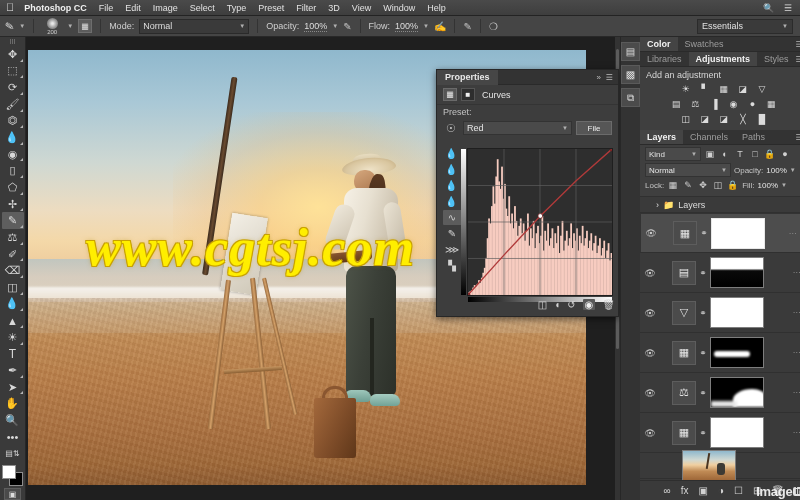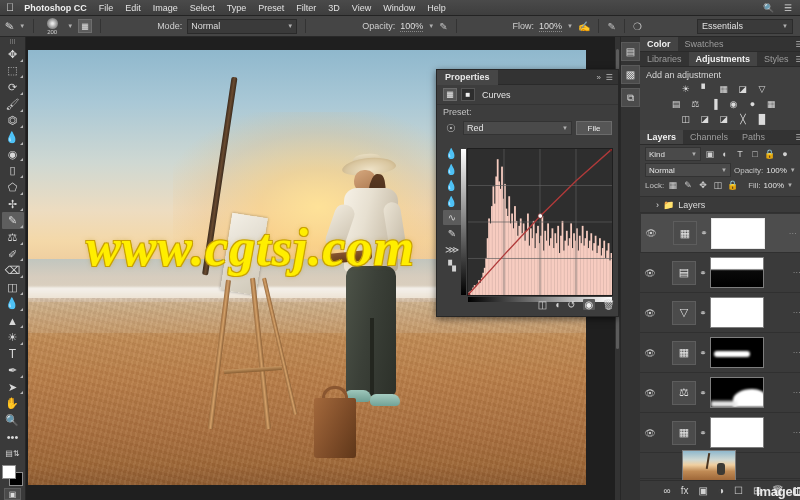--- a/index.html
+++ b/index.html
@@ -39,21 +39,21 @@
   }
   .brush-dot {
     width:11px;height:11px;border-radius:50%;
     background:radial-gradient(circle,#e8e8e8 10%,#989898 55%,#5a5a5a 100%);
   }
   .brush-size { font-size:6px; color:#cfcfcf; line-height:6px; margin-top:0px;}
   .sq-icon {
     width:14px;height:14px;background:#5c5c5c;border:1px solid #6e6e6e;
     display:flex;align-items:center;justify-content:center;font-size:8px;color:#e0e0e0;
   }
-  .opt-label { font-size:9px; color:#cfcfcf;margin-left:48px; }
+  .opt-label { font-size:9px; color:#cfcfcf; }
   .opt-select {
     background:#3a3a3a;border:1px solid #2a2a2a;height:15px;
     display:flex;align-items:center;padding:0 3px;color:#dedede;font-size:9px;
     justify-content:space-between;
   }
   .opt-num { color:#dedede; font-size:9px; border-bottom:1px dotted #8a8a8a;}
   .press-icon { font-size:10px; color:#c0c0c0; }
   .workspace {
     margin-left:auto; margin-right:2px;
     background:#3a3a3a;border:1px solid #2b2b2b;height:15px;width:96px;
@@ -764,21 +764,21 @@
           <span class="small-val">100%</span>
           <span class="caret">▼</span>
         </div>
         <div class="lrow">
           <span class="small-lab">Lock:</span>
           <span class="filt-i">▦</span>
           <span class="filt-i">✎</span>
           <span class="filt-i">✥</span>
           <span class="filt-i">◫</span>
           <span class="filt-i">🔒</span>
-          <span class="small-lab" style="margin-left:6px">Fill:</span>
+          <span class="small-lab" style="">Fill:</span>
           <span class="small-val">100%</span>
           <span class="caret">▼</span>
         </div>
       </div>
 
       <div class="layer-list">
         <div class="lgroup">
           <span>›</span>
           <span>📁</span>
           <span>Layers</span>

